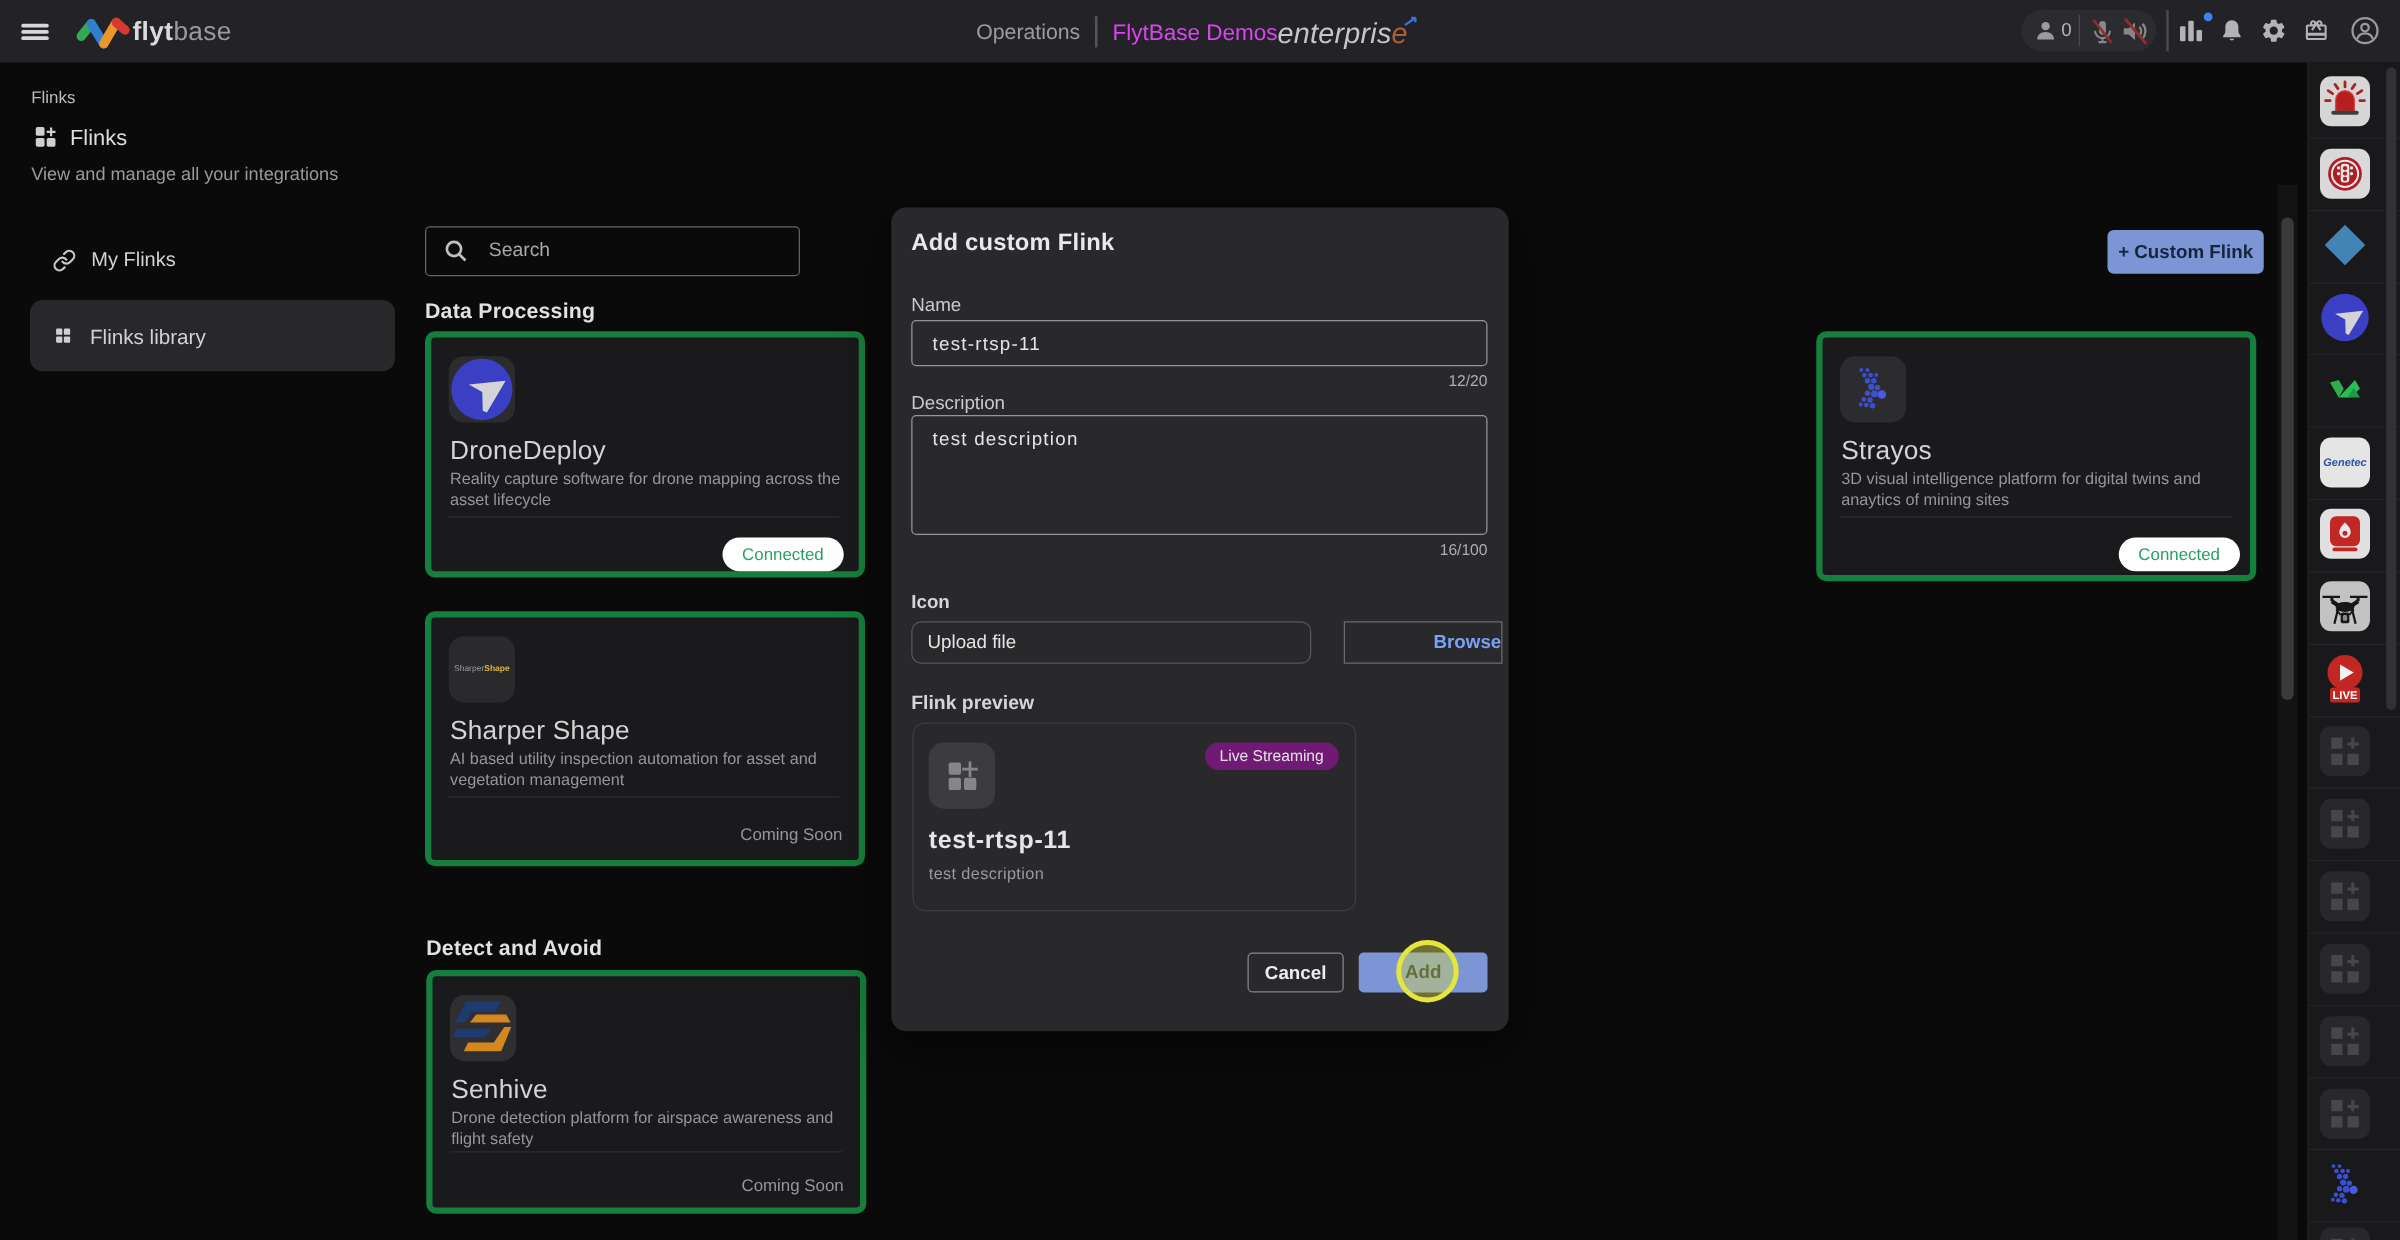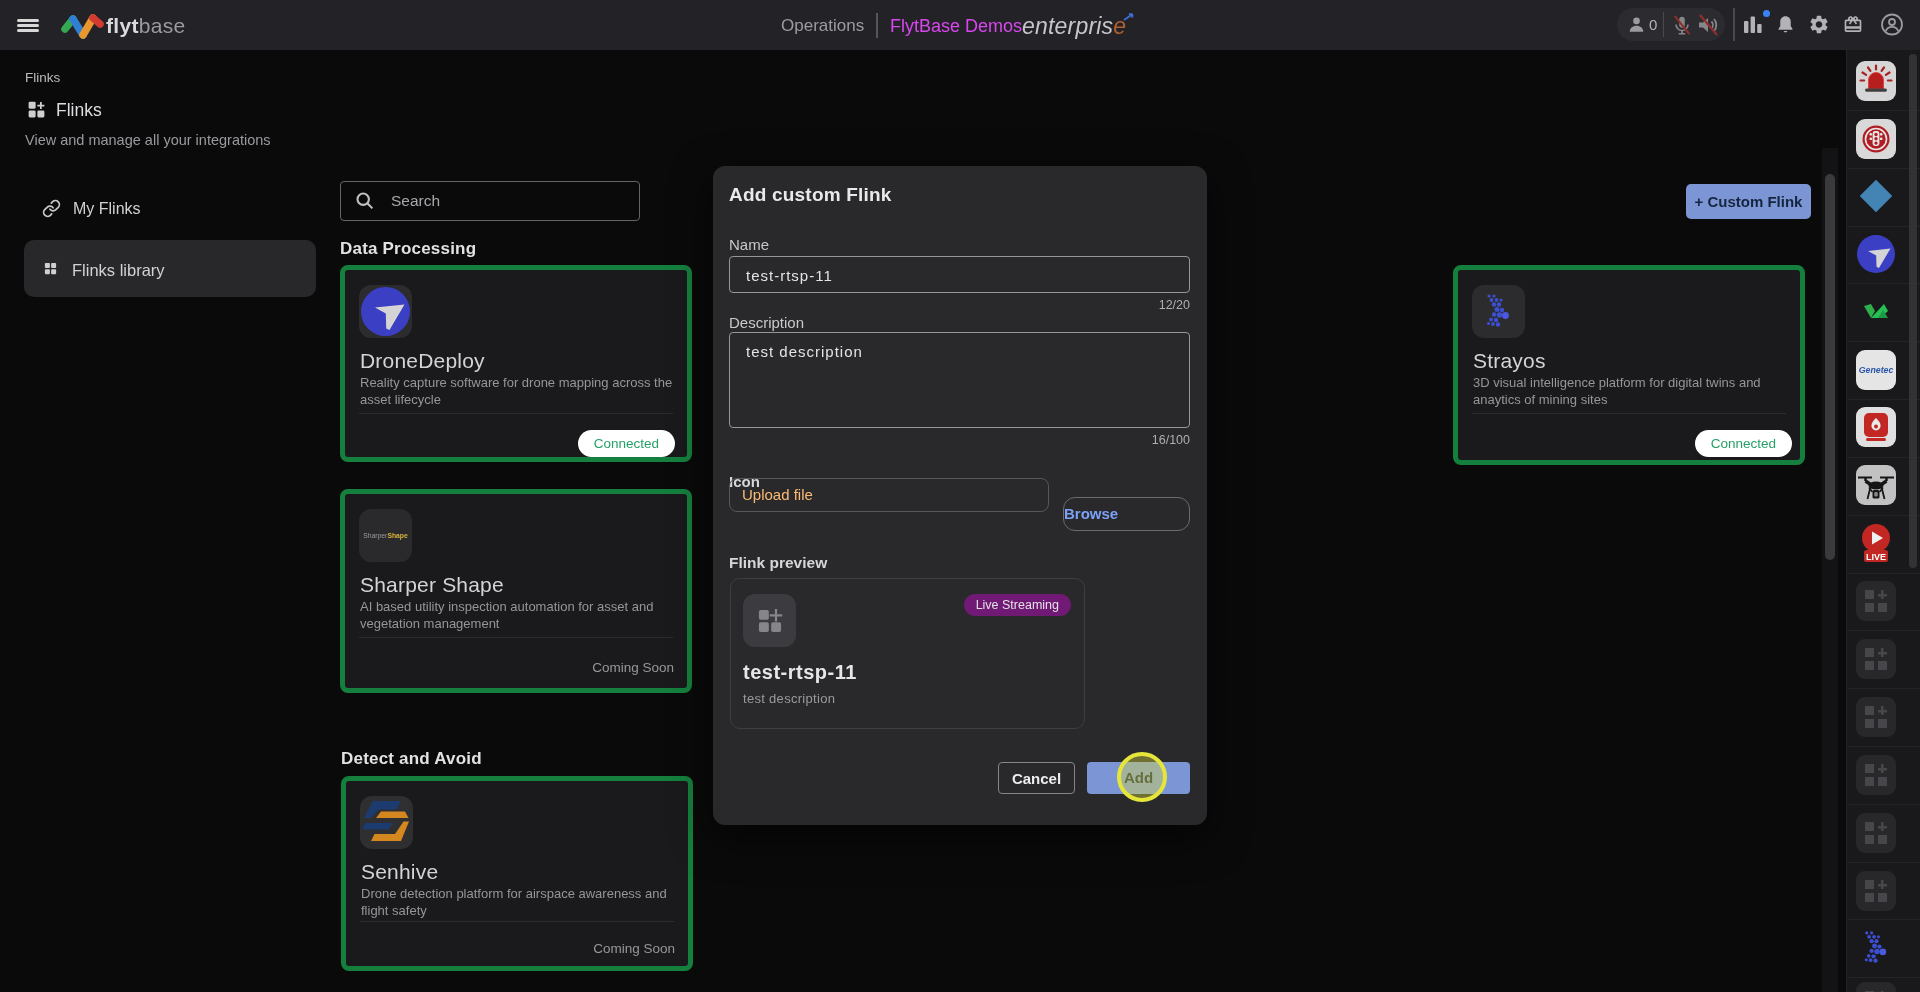--- a/index.html
+++ b/index.html
@@ -341,22 +341,22 @@
 
 <div id="modal">
   <div class="abs" style="left:16px;top:183px;font-size:19px;font-weight:bold;color:#e9e9eb;letter-spacing:0.2px;top:18px">Add custom Flink</div>
   <div class="mlabel" style="top:70px">Name</div>
   <div class="minput" style="top:90px;height:37px;line-height:37px;font-size:15px;letter-spacing:1px;padding-left:16px">test-rtsp-11</div>
   <div class="mcount" style="top:132px">12/20</div>
   <div class="mlabel" style="top:148px">Description</div>
   <div class="minput" style="top:166px;height:96px;font-size:15px;letter-spacing:1px;padding:10px 0 0 16px">test description</div>
   <div class="mcount" style="top:267px">16/100</div>
   <div class="abs" style="left:16px;top:307px;font-size:15px;font-weight:bold;color:#d6d6d8">Icon</div>
-  <div class="abs" style="left:16px;top:312px;width:320px;height:34px;border:1px solid #56565c;border-radius:8px;line-height:32px;padding-left:12px;font-size:15px;color:#fdba74">Upload file</div>
-  <div class="abs" style="left:350px;top:331px;width:127px;height:34px;border:1px solid #6a6a70;border-radius:12px;line-height:32px;text-align:left;font-size:15px;font-weight:bold;color:#7ca2f6">Browse</div>
+  <div class="abs" style="left:16px;top:331px;width:320px;height:34px;border:1px solid #56565c;border-radius:8px;line-height:32px;padding-left:12px;font-size:15px;color:#e5e5e5">Upload file</div>
+  <div class="abs" style="left:362px;top:331px;width:127px;height:34px;border:1px solid #6a6a70;border-radius:0;line-height:32px;text-align:right;font-size:15px;font-weight:bold;color:#7ca2f6">Browse</div>
   <div class="abs" style="left:16px;top:388px;font-size:15.5px;font-weight:bold;color:#d6d6d8">Flink preview</div>
   <div class="abs" style="left:17px;top:412px;width:355px;height:151px;border:1px solid #3e3e42;border-radius:10px">
     <div class="abs" style="left:12px;top:15px;width:53px;height:53px;border-radius:12px;background:#3c3c40">
       <svg class="abs" style="left:13px;top:13px" width="28" height="28" viewBox="0 0 24 24" fill="#86868a">
         <rect x="2.5" y="2.5" width="8.5" height="8.5" rx="1.5"></rect>
             <rect x="2.5" y="13" width="8.5" height="8.5" rx="1.5"></rect>
             <rect x="13" y="13" width="8.5" height="8.5" rx="1.5"></rect>
         <path d="M16.2 1.8h1.9v4.4h4.4v1.9h-4.4v4.4h-1.9V8.1h-4.4V6.2h4.4z"></path>
       </svg>
     </div>

